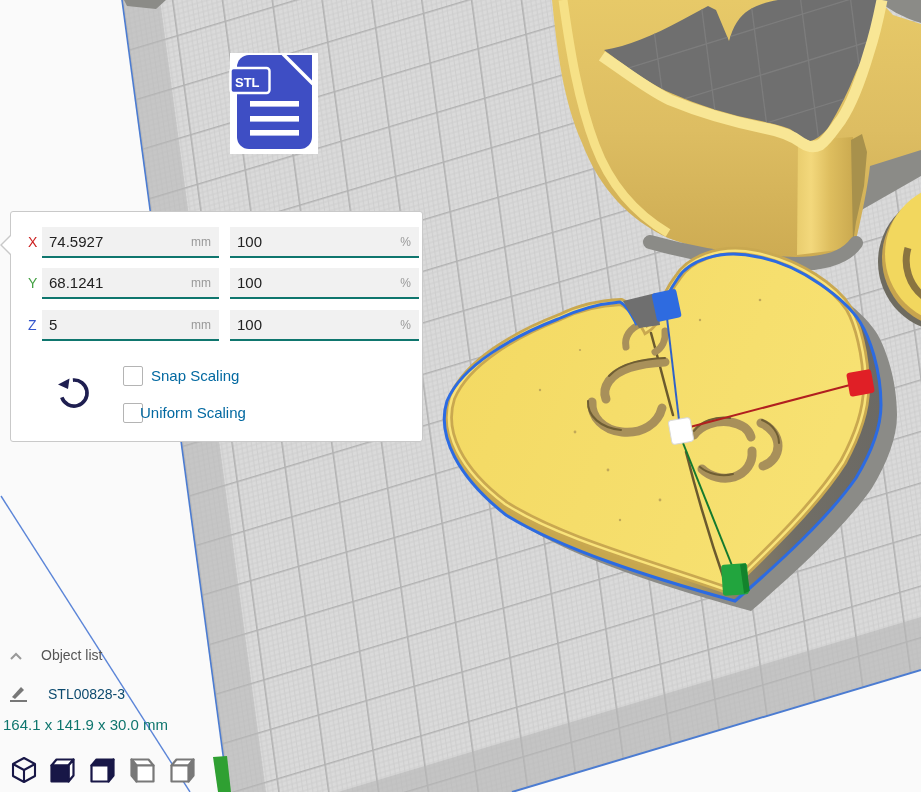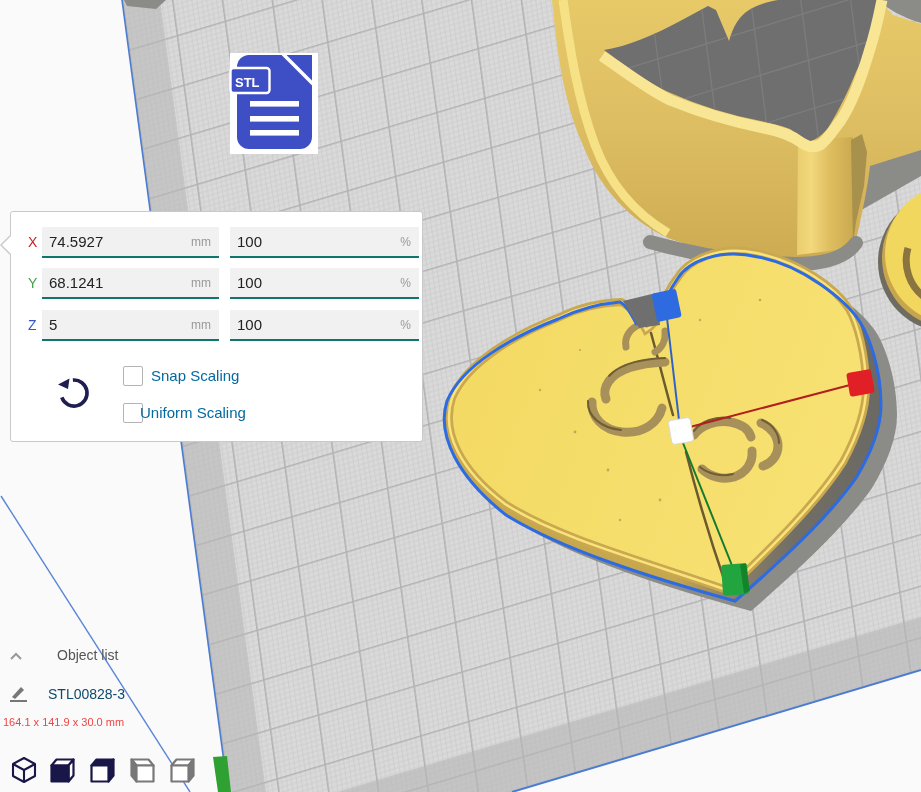--- a/index.html
+++ b/index.html
@@ -270,27 +270,27 @@
   <div class="cb" style="left:112px;top:154px;"></div>
   <div class="cbl" style="left:140px;top:155px;">Snap Scaling</div>
   <div class="cb" style="left:112px;top:191px;"></div>
   <div class="cbl" style="left:129px;top:192px;">Uniform Scaling</div>
 </div>
 
 <div class="olist" style="left:7px;top:645px;width:220px;height:147px;">
   <svg style="position:absolute;left:2px;top:6px;" width="14" height="10" viewBox="0 0 14 10">
     <path d="M2,8 L7,3 L12,8" fill="none" stroke="#999" stroke-width="2"></path>
   </svg>
-  <div style="position:absolute;left:34px;top:2px;font-size:14px;color:#555;margin-left:16px;">Object list</div>
+  <div style="position:absolute;left:34px;top:2px;font-size:14px;color:#555;">Object list</div>
   <svg style="position:absolute;left:2px;top:38px;" width="20" height="20" viewBox="0 0 20 20">
     <path d="M3,14 L12,4 L15,7 L6,16 Z" fill="#777"></path>
     <rect x="1" y="17" width="17" height="2" fill="#777"></rect>
   </svg>
   <div style="position:absolute;left:41px;top:41px;font-size:14px;color:#0c4a6e;">STL00828-3</div>
-  <div style="position:absolute;left:-4px;top:71px;font-size:11px;color:#ef4444;">164.1 x 141.9 x 30.0 mm</div>
+  <div style="position:absolute;left:-4px;top:71px;font-size:15px;color:#0f766e;">164.1 x 141.9 x 30.0 mm</div>
 </div>
 <svg style="position:absolute;left:11px;top:756px;z-index:4;" width="200" height="30" viewBox="0 0 200 30">
   <g stroke="#181747" fill="none" stroke-width="2.1" stroke-linejoin="round">
     <path d="M13,2 L24,8 L24,20 L13,26 L2,20 L2,8 Z"></path>
     <path d="M2,8 L13,14 L24,8 M13,14 L13,26"></path>
   </g>
   <g transform="translate(39,2)" stroke="#181747" stroke-width="2.2" stroke-linejoin="round">
     <polygon points="1.5,7.5 6.5,1.5 23.5,1.5 18.5,7.5" fill="#ffffff"></polygon>
     <polygon points="18.5,7.5 23.5,1.5 23.5,17.5 18.5,23.5" fill="#ffffff"></polygon>
     <rect x="1.5" y="7.5" width="17" height="16" fill="#181747"></rect>

